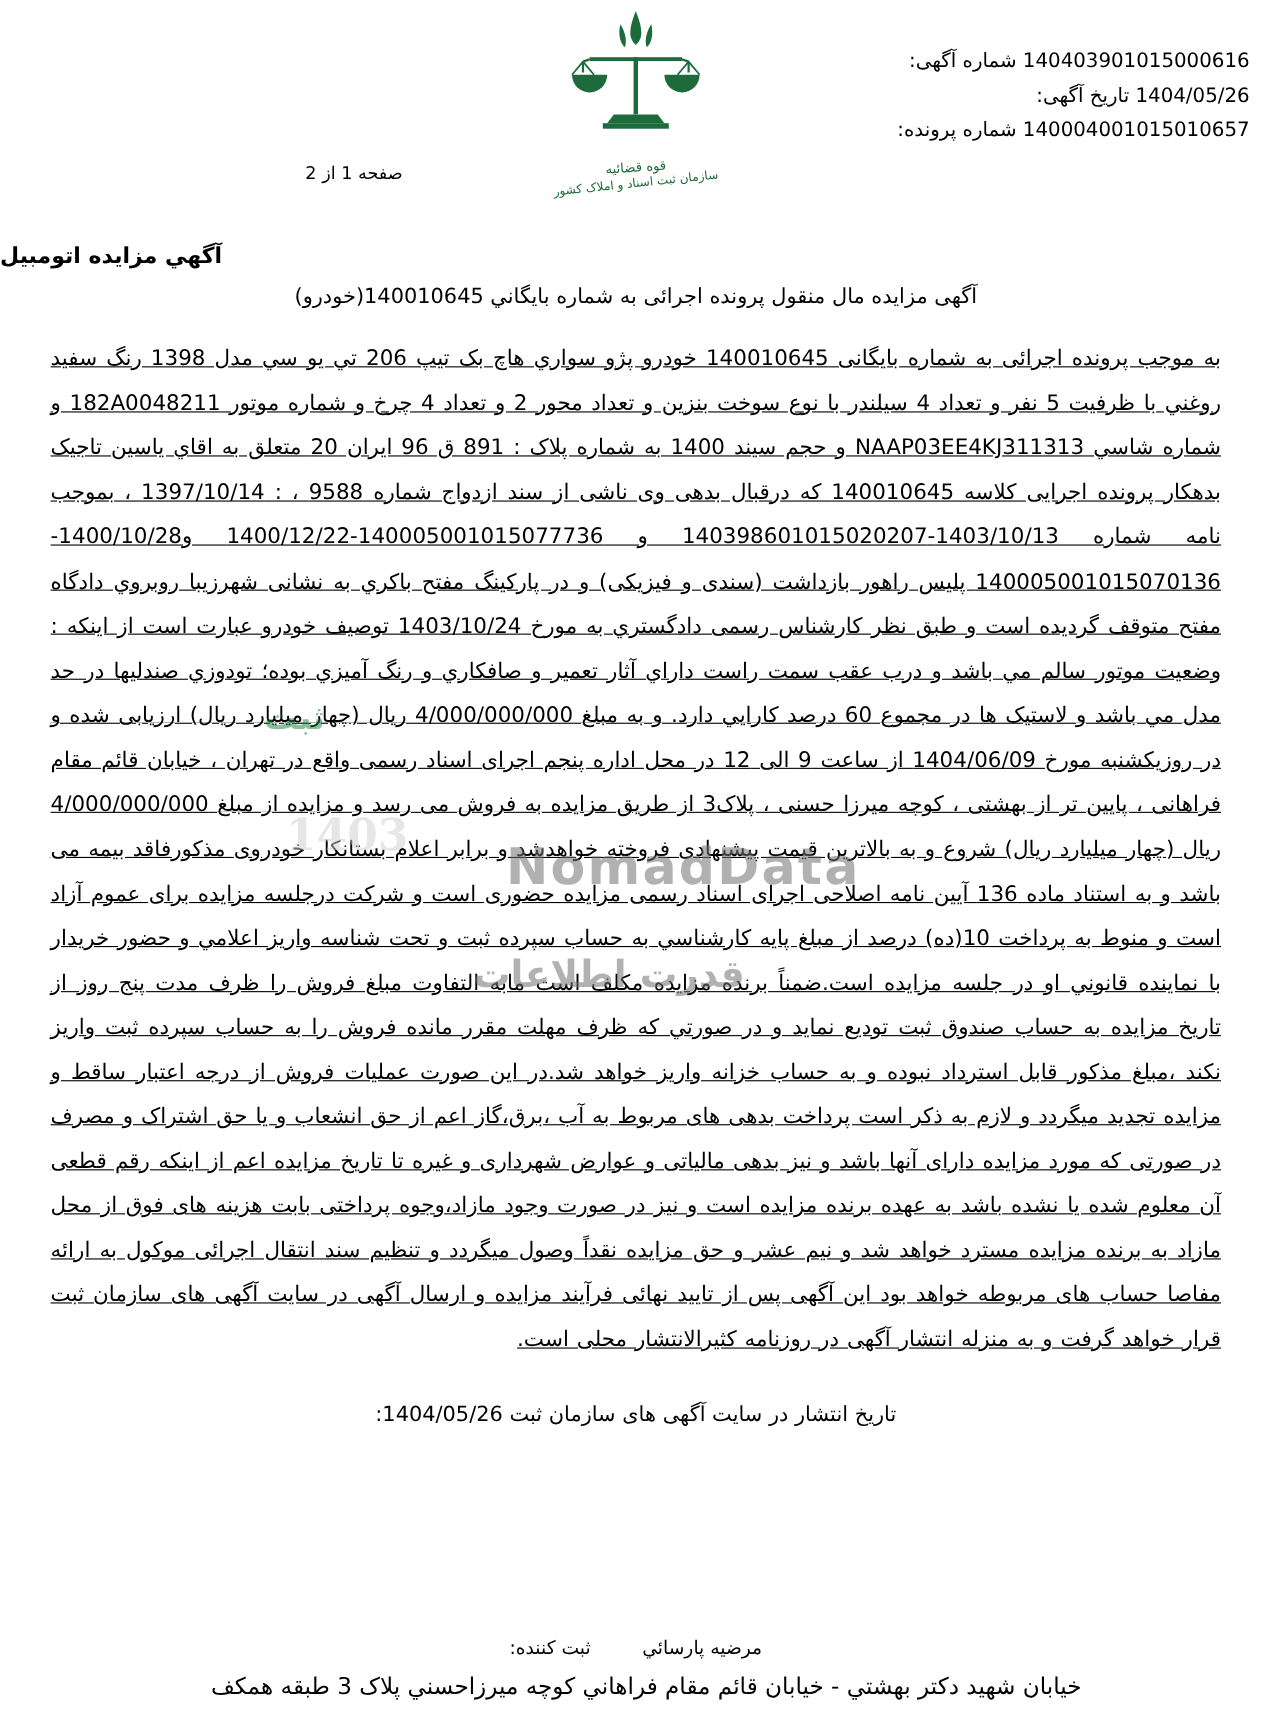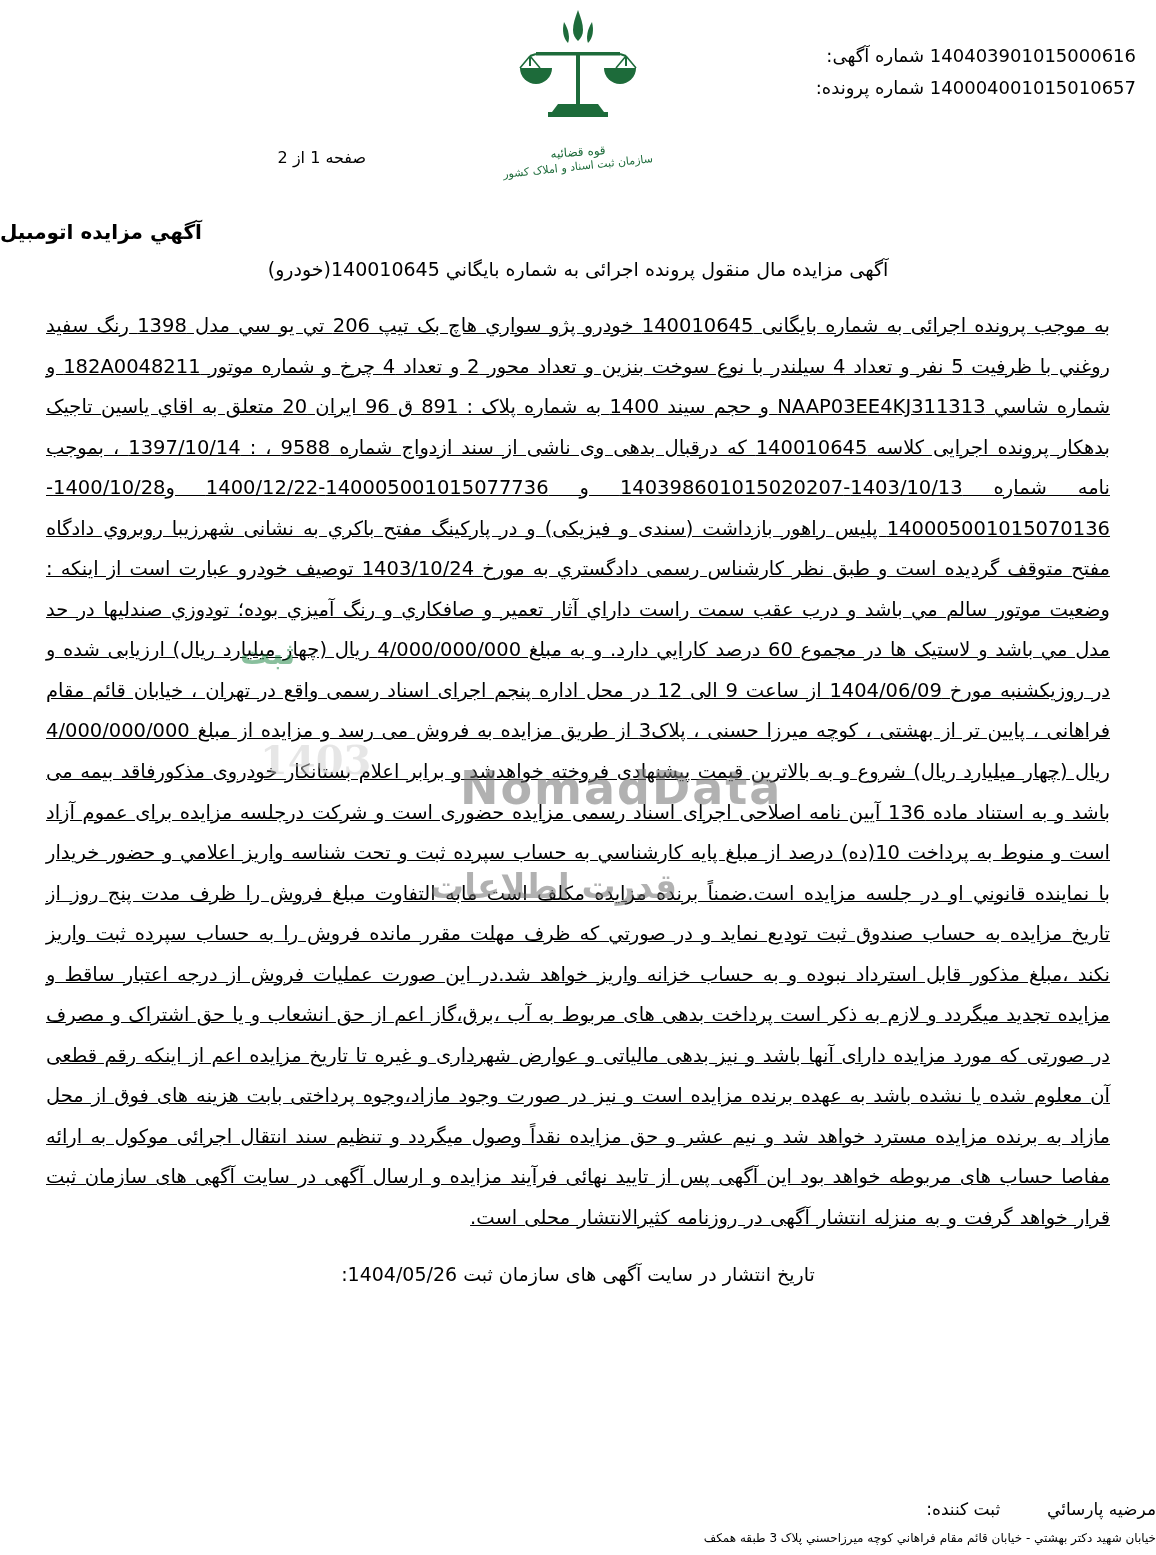--- a/index.html
+++ b/index.html
@@ -94,21 +94,21 @@
     text-align-last: right;
     font-size: 19.5px;
     line-height: 2.08;
     word-spacing: 1px;
   }
   .body-text p { margin: 16px; text-decoration: underline; }
   .pub-date {
     direction: rtl;
     text-align: center;
     font-size: 19px;
-    margin-top: 24px;
+    margin-top: 36px;
   }
 
   
   .wm {
     position: absolute;
     pointer-events: none;
     user-select: none;
     color: #737373;
     opacity: .55;
     font-weight: bold;
@@ -139,29 +139,29 @@
     opacity: .5;
   }
 
   
   .footer {
     position: absolute;
     bottom: 10px;
     left: 0;
     right: 0;
     direction: rtl;
-    text-align: right;
+    text-align: center;
   }
   .footer-signer {
     font-size: 17px;
     margin-bottom: 12px;
   }
   .footer-signer .sp { display: inline-block; width: 36px; }
   .footer-address {
-    font-size: 12px;
+    font-size: 21px;
     padding-left: 19px;
   }
 </style>
 </head>
 <body>
 
 <div class="page">
 
   <div class="header">
 
@@ -193,20 +193,24 @@
       <div class="emblem-caption">قوه قضائیه</div>
       <div class="emblem-caption2">سازمان ثبت اسناد و املاک کشور</div>
     </div>
 
     <div class="meta">
       <div class="meta-row">
         <span class="meta-value">140403901015000616</span>
         <span class="meta-label">شماره آگهی:</span>
       </div>
       <div class="meta-row">
+        <span class="meta-value">1404/05/26</span>
+        <span class="meta-label">تاریخ آگهی:</span>
+      </div>
+      <div class="meta-row">
         <span class="meta-value">140004001015010657</span>
         <span class="meta-label">شماره پرونده:</span>
       </div>
     </div>
 
     <div class="page-num">صفحه 1 از 2</div>
   </div>
 
   <div class="title-main">آگهي مزايده اتومبيل</div>
   <div class="title-sub">آگهی مزايده مال منقول پرونده اجرائی به شماره بايگاني 140010645(خودرو)</div>

